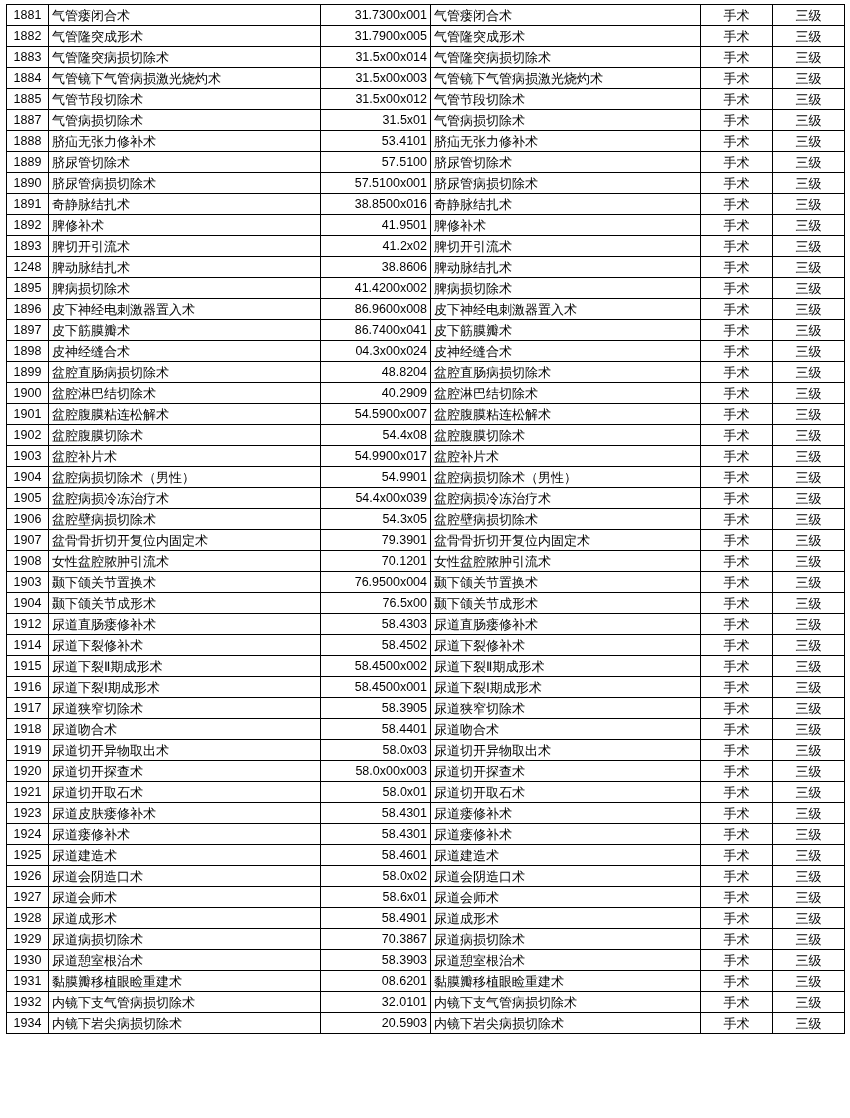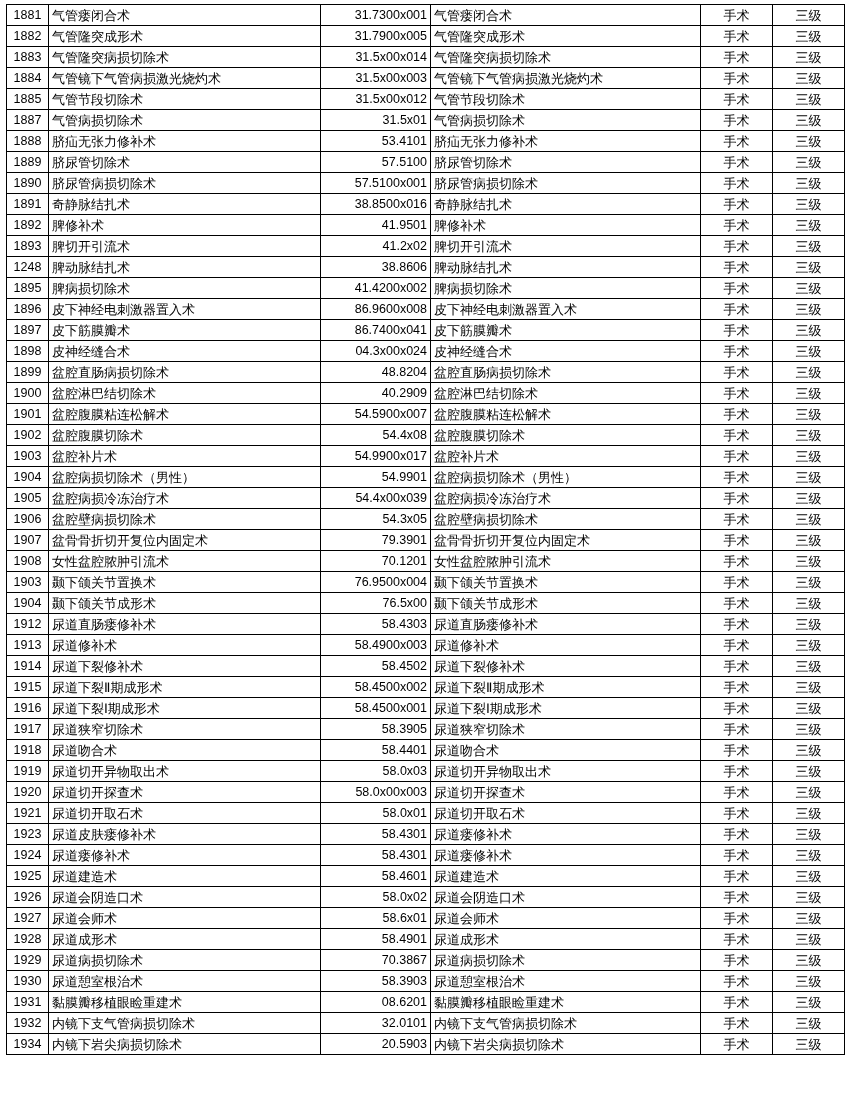--- a/index.html
+++ b/index.html
@@ -308,28 +308,20 @@
         </tr>
         <tr>
           <td class="index-cell">1912</td>
           <td class="name-cell">尿道直肠瘘修补术</td>
           <td class="code-cell">58.4303</td>
           <td class="alias-cell">尿道直肠瘘修补术</td>
           <td class="type-cell">手术</td>
           <td class="level-cell">三级</td>
         </tr>
         <tr>
-          <td class="index-cell">1913</td>
-          <td class="name-cell">尿道修补术</td>
-          <td class="code-cell">58.4900x003</td>
-          <td class="alias-cell">尿道修补术</td>
-          <td class="type-cell">手术</td>
-          <td class="level-cell">三级</td>
-        </tr>
-        <tr>
           <td class="index-cell">1914</td>
           <td class="name-cell">尿道下裂修补术</td>
           <td class="code-cell">58.4502</td>
           <td class="alias-cell">尿道下裂修补术</td>
           <td class="type-cell">手术</td>
           <td class="level-cell">三级</td>
         </tr>
         <tr>
           <td class="index-cell">1915</td>
           <td class="name-cell">尿道下裂Ⅱ期成形术</td>

